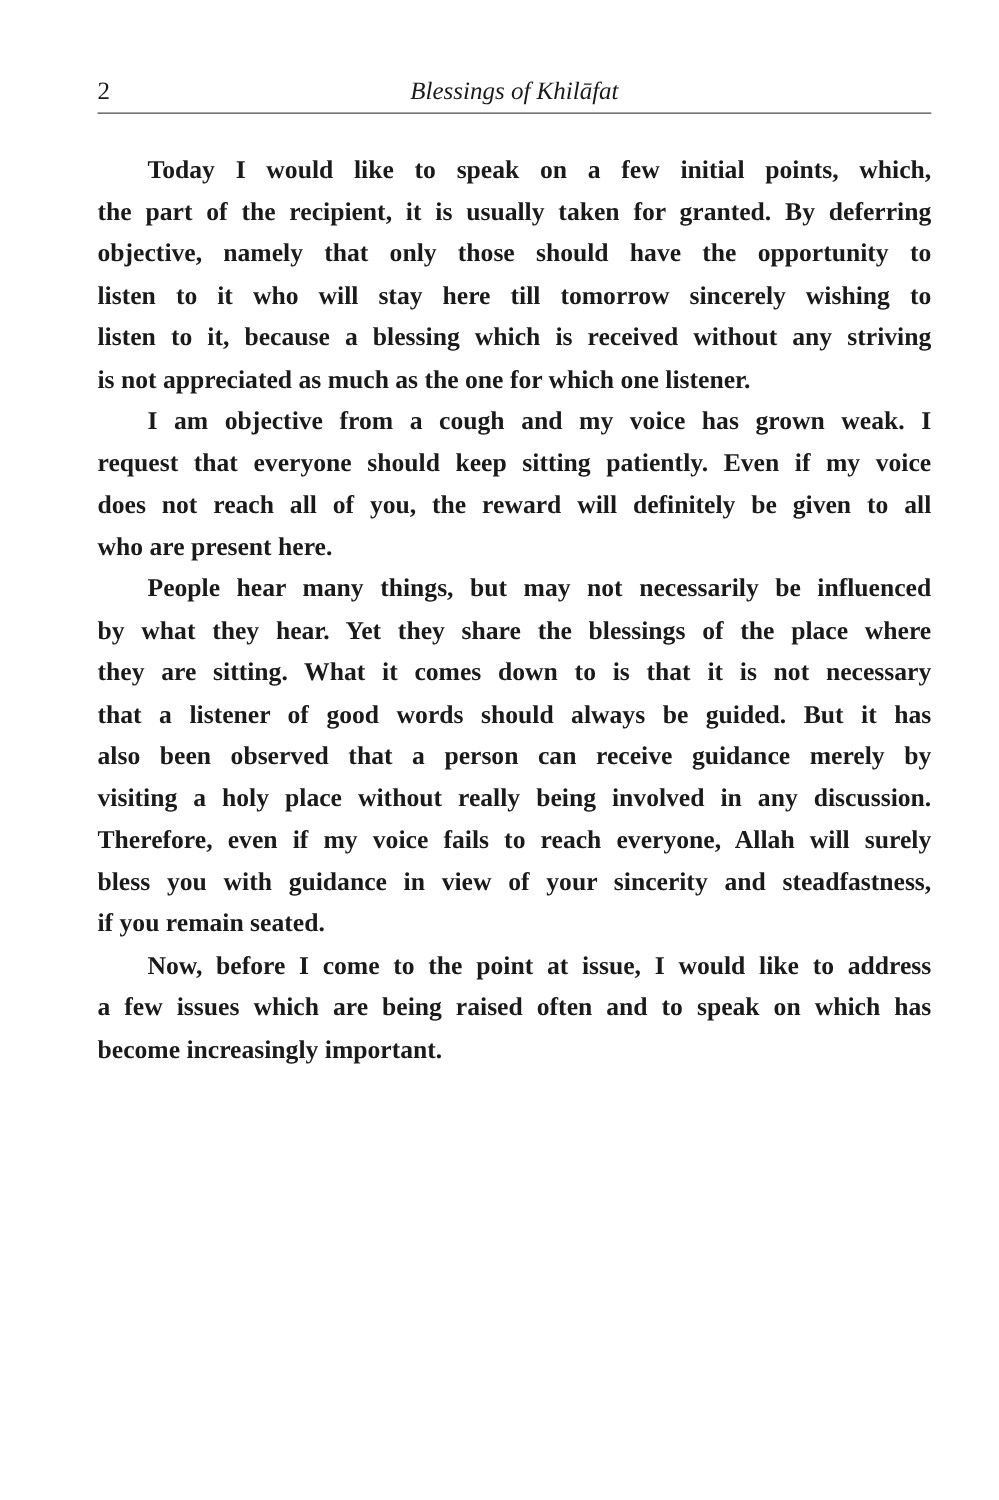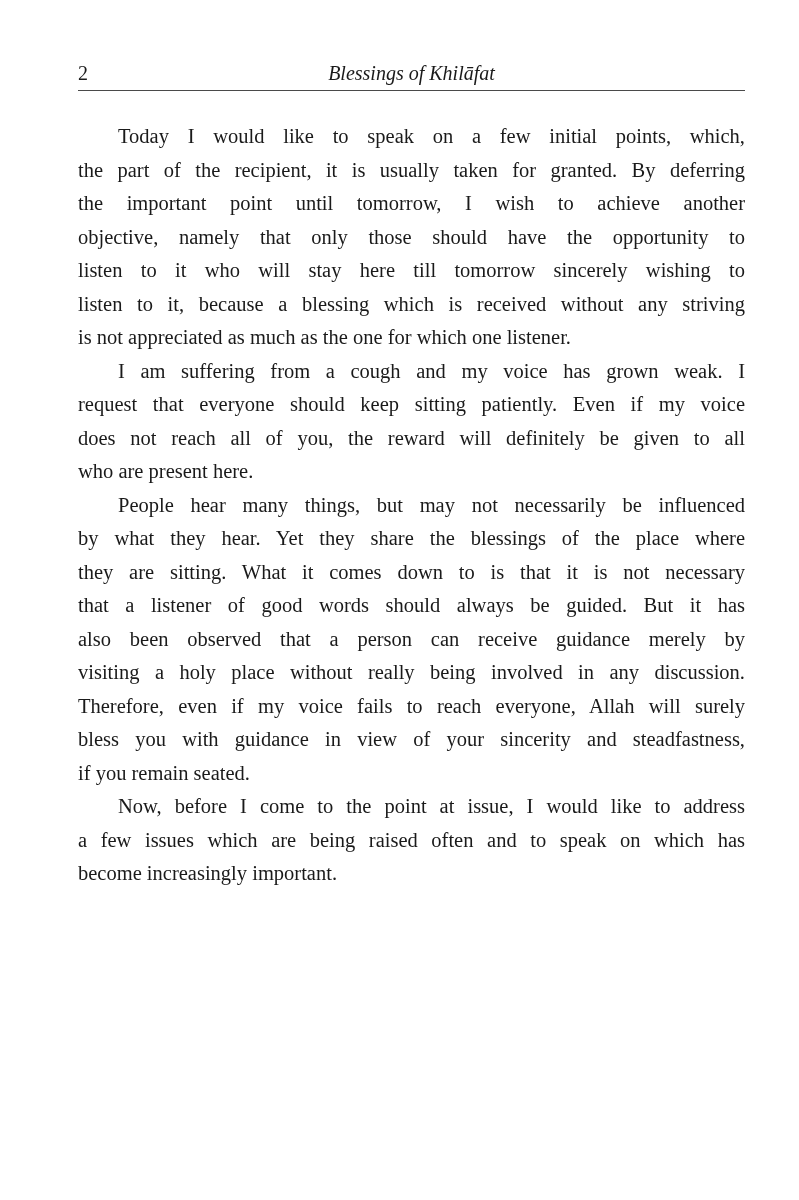--- a/index.html
+++ b/index.html
@@ -42,20 +42,21 @@
   }
   .text-block {
     position: absolute;
     top: 120px;
     left: 78px;
     right: 54px;
   }
   .paragraph {
     margin: 0;
     padding: 0;
+    font-weight: bold;
   }
   .text-line {
     font-size: 20.5px;
     line-height: 33.5px;
     white-space: normal;
     text-align: justify;
     text-align-last: justify;
   }
   .text-line.first {
     text-indent: 40px;
@@ -69,28 +70,27 @@
 
 <div class="page">
   <div class="page-header">
     <span class="page-number">2</span>
     <span class="running-title">Blessings of Khilāfat</span>
   </div>
   <div class="text-block">
       <div class="paragraph">
         <div class="text-line first">Today I would like to speak on a few initial points, which,</div>
         <div class="text-line">the part of the recipient, it is usually taken for granted. By deferring</div>
-        <div class="text-line">the important point until tomorrow, I wish to achieve another</div>
         <div class="text-line">objective, namely that only those should have the opportunity to</div>
         <div class="text-line">listen to it who will stay here till tomorrow sincerely wishing to</div>
         <div class="text-line">listen to it, because a blessing which is received without any striving</div>
         <div class="text-line last">is not appreciated as much as the one for which one listener.</div>
       </div>
       <div class="paragraph">
-        <div class="text-line first">I am suffering from a cough and my voice has grown weak. I</div>
+        <div class="text-line first">I am objective from a cough and my voice has grown weak. I</div>
         <div class="text-line">request that everyone should keep sitting patiently. Even if my voice</div>
         <div class="text-line">does not reach all of you, the reward will definitely be given to all</div>
         <div class="text-line last">who are present here.</div>
       </div>
       <div class="paragraph">
         <div class="text-line first">People hear many things, but may not necessarily be influenced</div>
         <div class="text-line">by what they hear. Yet they share the blessings of the place where</div>
         <div class="text-line">they are sitting. What it comes down to is that it is not necessary</div>
         <div class="text-line">that a listener of good words should always be guided. But it has</div>
         <div class="text-line">also been observed that a person can receive guidance merely by</div>

